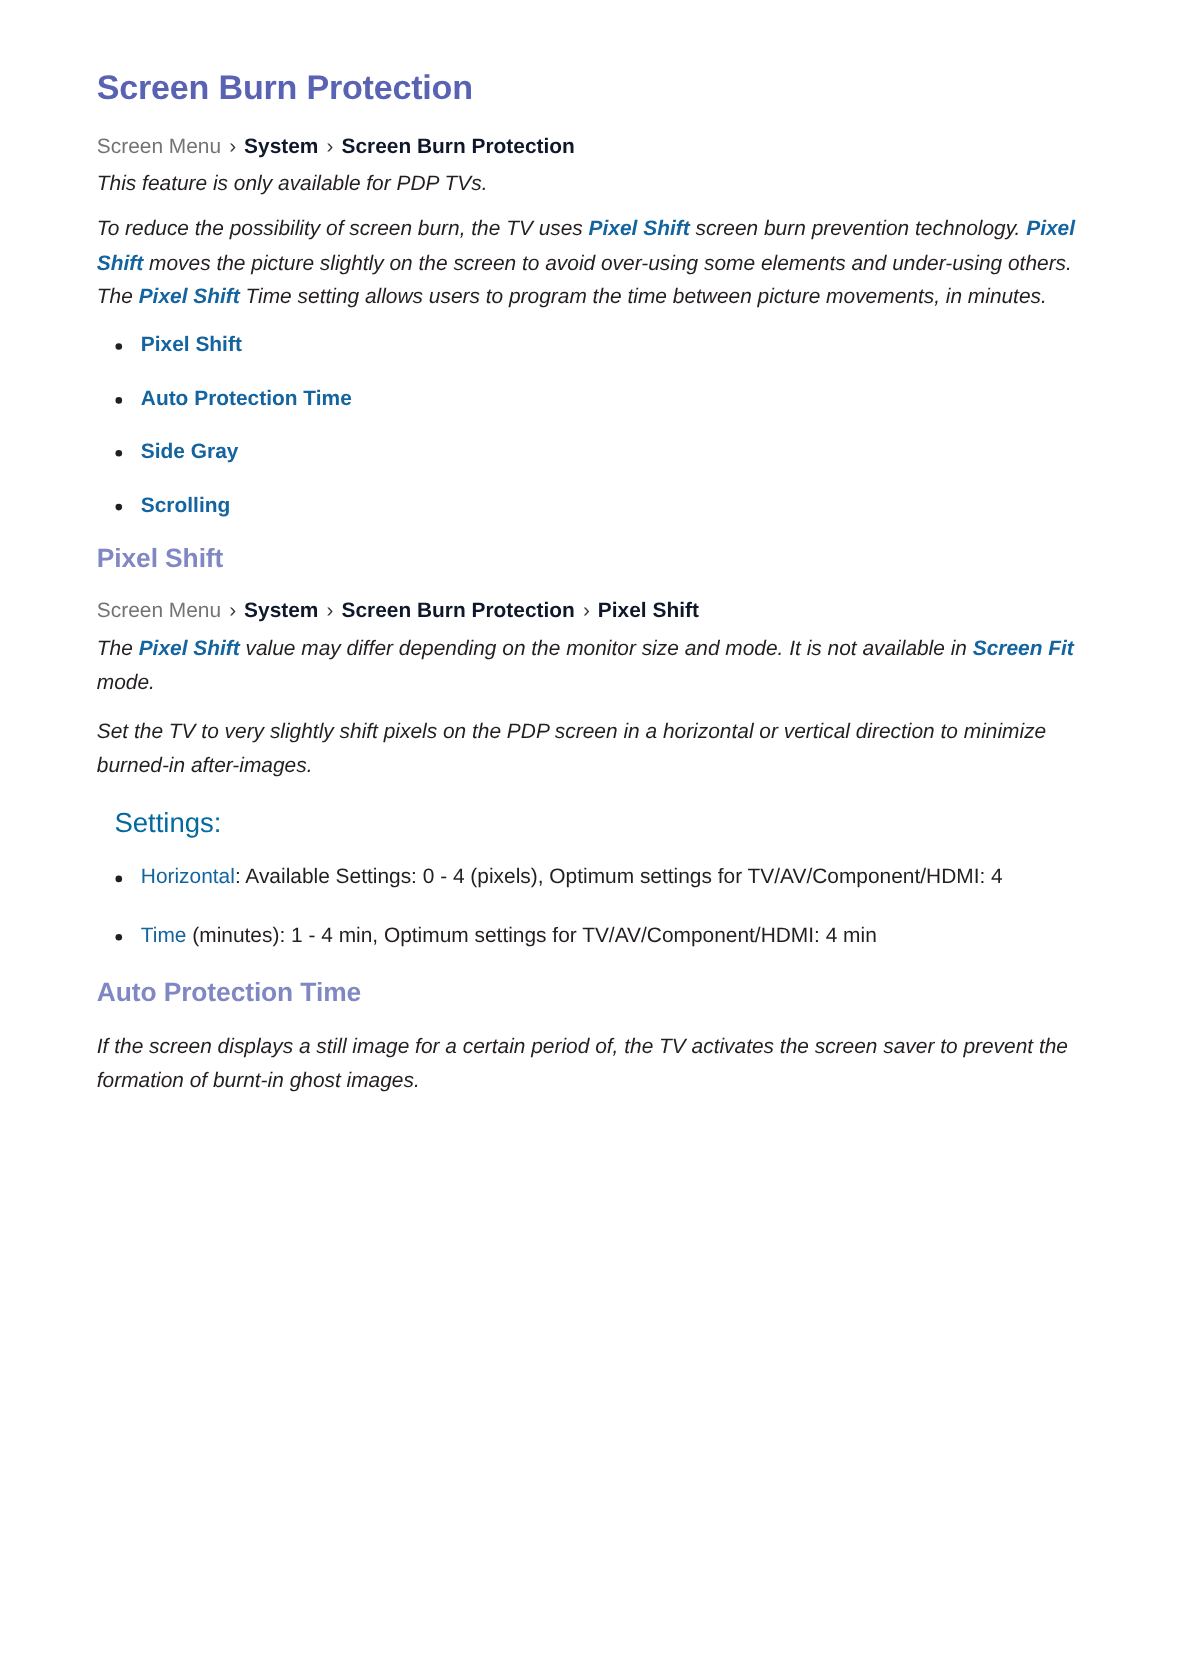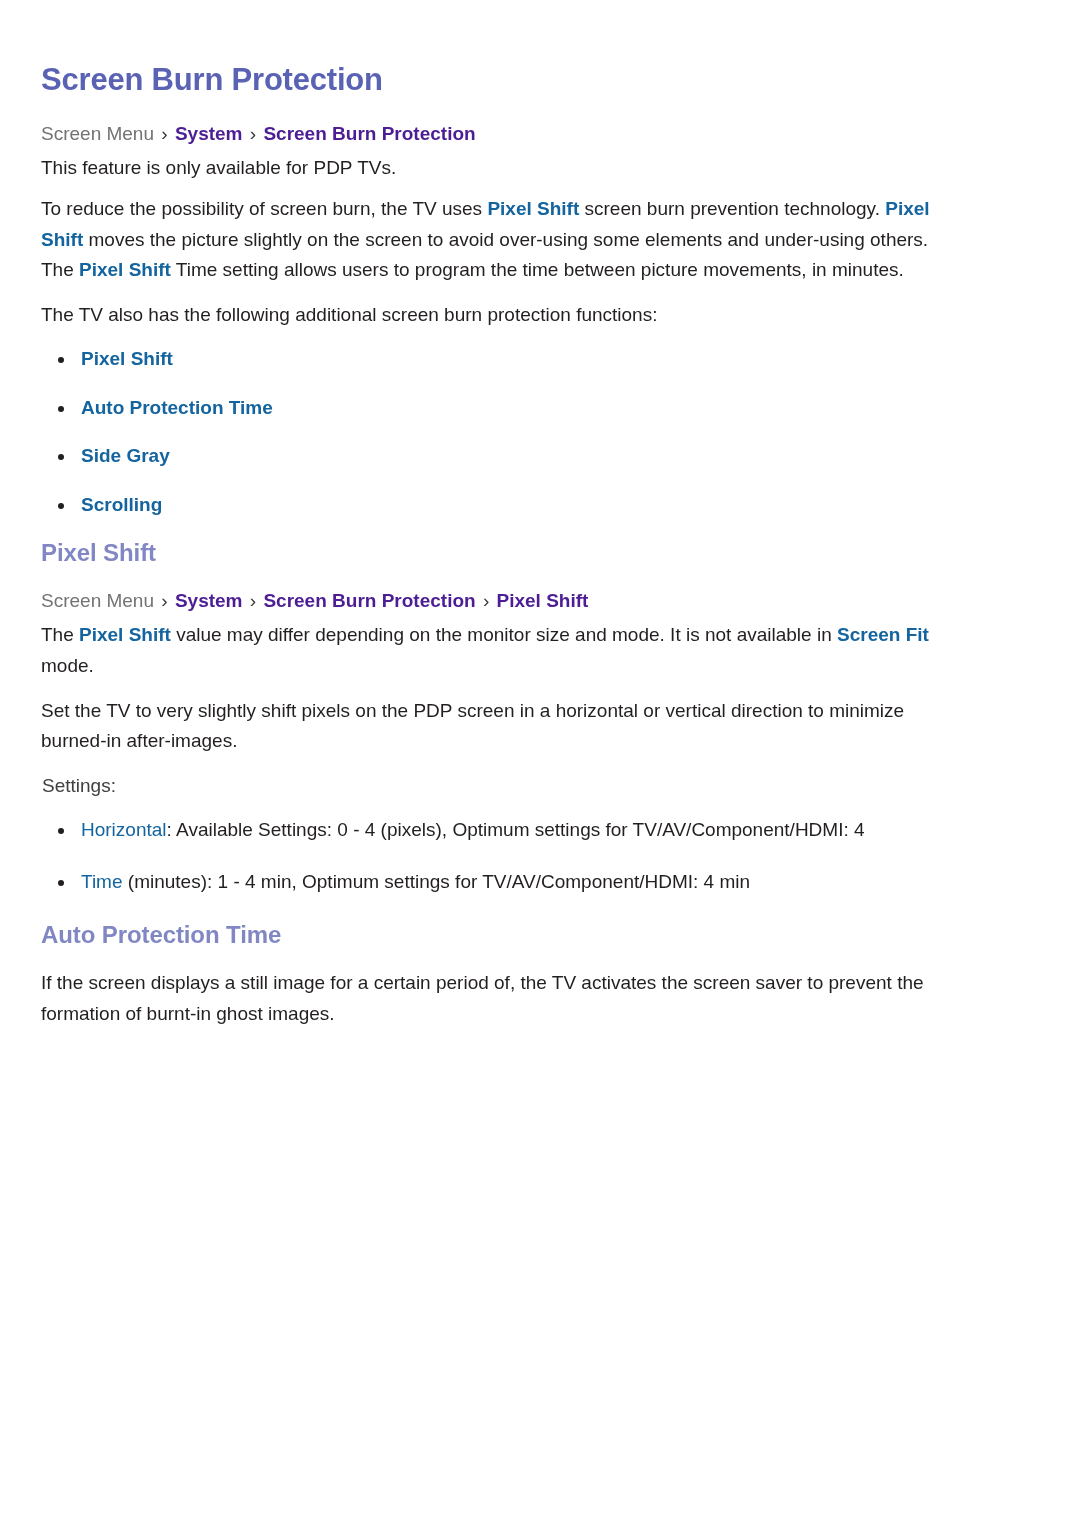--- a/index.html
+++ b/index.html
@@ -13,21 +13,21 @@
     font-family: "Liberation Sans", sans-serif;
     color: #231f20;
     -webkit-font-smoothing: antialiased;
   }
   .page {
     position: relative;
     width: 1080px;
     height: 1169px;
     background: #ffffff;
     box-sizing: border-box;
-    padding: 62px 80px 0 41px;
+    padding: 62px 80px 0 88px;
   }
   .content {
     width: 920px;
   }
 
   
   h1.doc-title {
     font-size: 31px;
     font-weight: bold;
     color: #5a62b4;
@@ -51,35 +51,36 @@
     font-size: 19px;
     line-height: 1.45;
     color: #231f20;
     margin: 0 0 6px 0;
   }
   .breadcrumb .crumb-plain {
     color: #737373;
     font-weight: normal;
   }
   .breadcrumb .crumb-link {
-    color: #4c1d95;
+    color: #0f172a;
     font-weight: bold;
   }
   .breadcrumb .crumb-sep {
     color: #3a3a3a;
     font-weight: normal;
     padding: 0 2px;
   }
 
   
   p.para {
     font-size: 19px;
     line-height: 1.62;
     color: #231f20;
     margin: 0 0 14px 0;
+    font-style: italic;
   }
   p.para.tight { margin-bottom: 10px; }
   .lnk {
     color: #14649f;
     font-weight: bold;
   }
 
   
   ul.bullets {
     list-style: none;
@@ -115,24 +116,24 @@
     margin-top: 14px;
   }
   ul.bullets.settings-list > li {
     margin-bottom: 24px;
   }
   ul.bullets.settings-list .kw {
     color: #14649f;
     font-weight: normal;
   }
   .settings-label {
-    font-size: 19px;
+    font-size: 25px;
     line-height: 1.6;
-    color: #404040;
-    margin: 1px;
+    color: #0369a1;
+    margin: 16px;
   }
 </style>
 </head>
 <body>
 
 <div class="page">
   <div class="content">
 
     <h1 class="doc-title">Screen Burn Protection</h1>
 
@@ -141,21 +142,20 @@
       <span class="crumb-sep">›</span>
       <span class="crumb-link">System</span>
       <span class="crumb-sep">›</span>
       <span class="crumb-link">Screen Burn Protection</span>
     </div>
 
     <p class="para tight">This feature is only available for PDP TVs.</p>
 
     <p class="para"><span>To reduce the possibility of screen burn, the TV uses </span><span class="lnk">Pixel Shift</span><span> screen burn prevention technology. </span><span class="lnk">Pixel Shift</span><span> moves the picture slightly on the screen to avoid over-using some elements and under-using others. The </span><span class="lnk">Pixel Shift</span><span> Time setting allows users to program the time between picture movements, in minutes.</span></p>
 
-    <p class="para">The TV also has the following additional screen burn protection functions:</p>
 
     <ul class="bullets link-list">
       <li><span class="item-label">Pixel Shift</span></li>
       <li><span class="item-label">Auto Protection Time</span></li>
       <li><span class="item-label">Side Gray</span></li>
       <li><span class="item-label">Scrolling</span></li>
     </ul>
 
     <h2 class="section-title sec-gap-1">Pixel Shift</h2>
 

